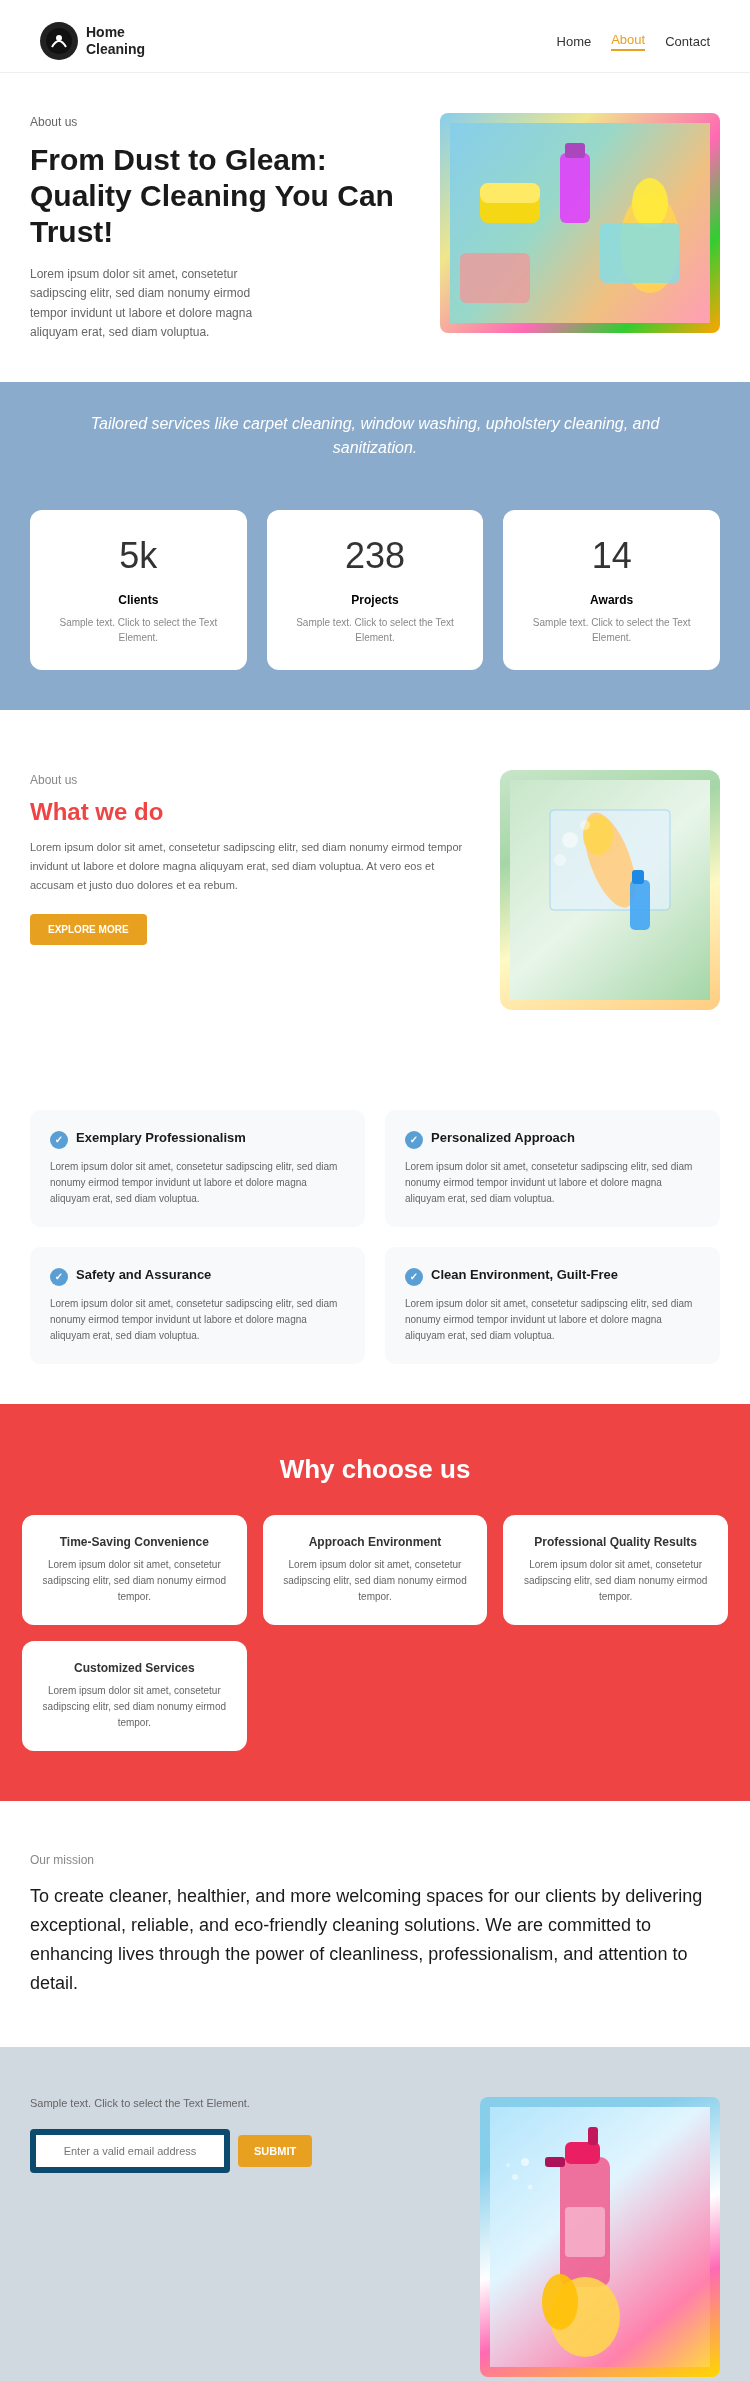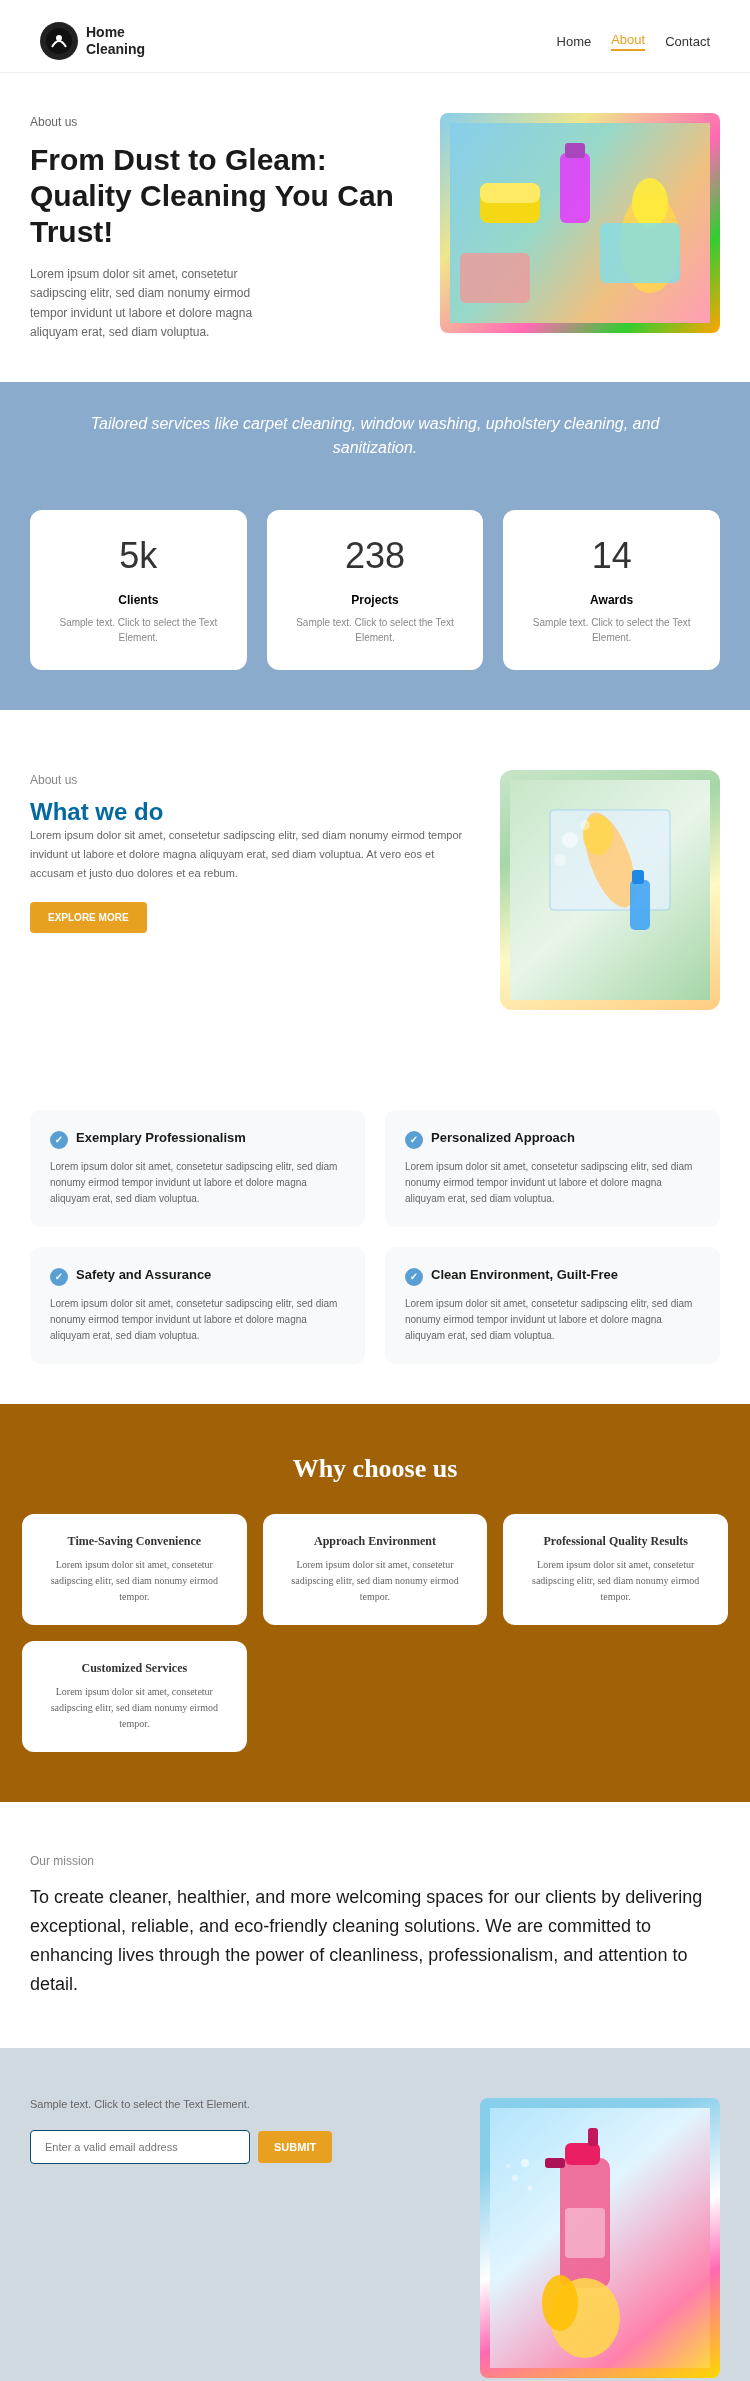--- a/index.html
+++ b/index.html
@@ -62,21 +62,21 @@
     .stat-card .stat-number { font-size: 36px; font-weight: 300; color: #333; margin-bottom: 16px; }
     .stat-card .stat-label { font-size: 12px; font-weight: 600; color: #000000; margin-bottom: 8px; }
     .stat-card .stat-desc { font-size: 10px; color: #888; line-height: 1.5; }
 
     
     .what-we-do {
       background: #fff; padding: 60px 30px; display: flex; gap: 30px; align-items: flex-start;
     }
     .what-we-do-content { flex: 1; }
     .what-we-do-content .about-label { font-size: 12px; color: #888; margin-bottom: 8px; }
-    .what-we-do-content h2 { font-size: 24px; font-weight: 800; color: #0369a1; }
+    .what-we-do-content h2 { font-size: 24px; font-weight: 800; color: #ef4444; margin-bottom: 12px; }
     .what-we-do-content p { font-size: 11px; color: #666; line-height: 1.7; margin-bottom: 20px; }
     .explore-btn {
       background: #e8a020; color: #fff; border: none; padding: 10px 18px;
       font-size: 10px; font-weight: 700; border-radius: 4px; cursor: pointer; text-transform: uppercase;
     }
     .what-we-do-image {
       width: 220px; height: 240px; border-radius: 12px; overflow: hidden; flex-shrink: 0;
     }
     .what-we-do-image-placeholder {
       width: 100%; height: 100%;
@@ -96,21 +96,21 @@
     }
     .check-icon {
       width: 18px; height: 18px; background: #5a9fd4; border-radius: 50%;
       display: flex; align-items: center; justify-content: center;
       color: #fff; font-size: 10px; flex-shrink: 0; margin-top: 1px;
     }
     .feature-card p { font-size: 10px; color: #666; line-height: 1.6; }
 
     
     .why-choose {
-      background: #a16207; padding: 50px 22px; font-family: Liberation Serif, serif;
+      background: #ef4444; padding: 50px 22px;
     }
     .why-choose h2 { text-align: center; color: #fff; font-size: 26px; font-weight: 700; margin-bottom: 30px; }
     .why-grid { display: grid; grid-template-columns: 1fr 1fr 1fr; gap: 16px; }
     .why-card {
       background: #fff; border-radius: 12px; padding: 20px;
     }
     .why-card .why-title { font-size: 12px; font-weight: 700; color: #333; margin-bottom: 8px; text-align: center; }
     .why-card p { font-size: 10px; color: #666; line-height: 1.6; text-align: center; }
 
     
@@ -121,22 +121,22 @@
     
     .cta-section {
       background: #d0d8e0; padding: 50px 30px; display: flex; gap: 20px; align-items: flex-start;
       min-height: 300px;
     }
     .cta-content { flex: 1; }
     .cta-content h2 { font-size: 28px; font-weight: 800; color: #1a1a1a; line-height: 1.2; margin-bottom: 12px; }
     .cta-content .sample-text { font-size: 11px; color: #666; margin-bottom: 20px; }
     .cta-form { display: flex; gap: 8px; align-items: center; }
     .cta-form input {
-      padding: 10px 14px; border: 1px solid #0c4a6e; border-radius: 4px;
-      font-size: 11px; width: 220px; color: #999; outline: none;
+      padding: 10px 14px; border: 6px solid #0c4a6e; border-radius: 4px;
+      font-size: 11px; width: 200px; color: #999; outline: none; text-align: center;
     }
     .cta-form button {
       background: #e8a020; color: #fff; border: none; padding: 10px 16px;
       font-size: 11px; font-weight: 700; border-radius: 4px; cursor: pointer; text-transform: uppercase;
     }
     .cta-image {
       width: 240px; height: 280px; flex-shrink: 0; position: relative;
     }
     .cta-image-placeholder {
       width: 100%; height: 100%;

